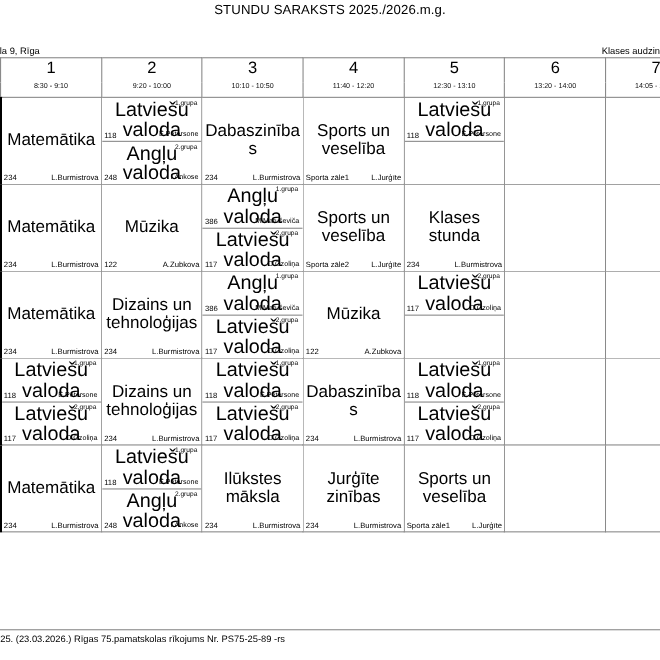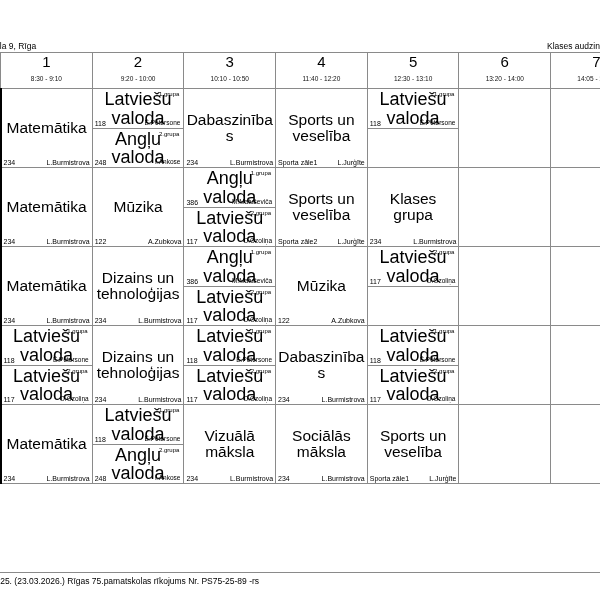--- a/index.html
+++ b/index.html
@@ -106,20 +106,21 @@
   .footer-rule{
     position:absolute;left:-40px;top:572px;width:682px;height:0;
     border-top:1px solid #8a8a8a;
   }
 </style>
 </head>
 <body>
 
 <div class="page">
 
+  <div class="doc-title">STUNDU SARAKSTS 2025./2026.m.g.</div>
   <div class="addr">Ilūkstes iela 9, Rīga</div>
   <div class="klases-audz">Klases audzinātājs</div>
 
   <table class="grid">
     <colgroup id="cg">
         <col class="c-day">
         <col class="c-les">
         <col class="c-les">
         <col class="c-les">
         <col class="c-les">
@@ -237,21 +238,21 @@
           </td>
           <td class="cell">
             <div class="lesson">
               <div class="subj">Sports un veselība</div>
               <div class="place">Sporta zāle2</div>
               <div class="teacher">L.Jurģīte</div>
             </div>
           </td>
           <td class="cell">
             <div class="lesson">
-              <div class="subj">Klases grupa</div>
+              <div class="subj">Klases stunda</div>
               <div class="room">234</div>
               <div class="teacher">L.Burmistrova</div>
             </div>
           </td>
           <td class="cell"></td>
           <td class="cell"></td>
         </tr>
         <tr>
           <td class="daycell"></td>
           <td class="cell">
@@ -392,28 +393,28 @@
               <div class="sub">
                 <div class="subj">Angļu valoda</div>
                 <div class="grp">2.grupa</div>
                 <div class="room">248</div>
                 <div class="teacher">I.Ankose</div>
               </div>
             </div>
           </td>
           <td class="cell">
             <div class="lesson">
-              <div class="subj">Vizuālā māksla</div>
-              <div class="room">234</div>
-              <div class="teacher">L.Burmistrova</div>
-            </div>
-          </td>
-          <td class="cell">
-            <div class="lesson">
-              <div class="subj">Sociālās māksla</div>
+              <div class="subj">Ilūkstes māksla</div>
+              <div class="room">234</div>
+              <div class="teacher">L.Burmistrova</div>
+            </div>
+          </td>
+          <td class="cell">
+            <div class="lesson">
+              <div class="subj">Jurģīte zinības</div>
               <div class="room">234</div>
               <div class="teacher">L.Burmistrova</div>
             </div>
           </td>
           <td class="cell">
             <div class="lesson">
               <div class="subj">Sports un veselība</div>
               <div class="place">Sporta zāle1</div>
               <div class="teacher">L.Jurģīte</div>
             </div>

